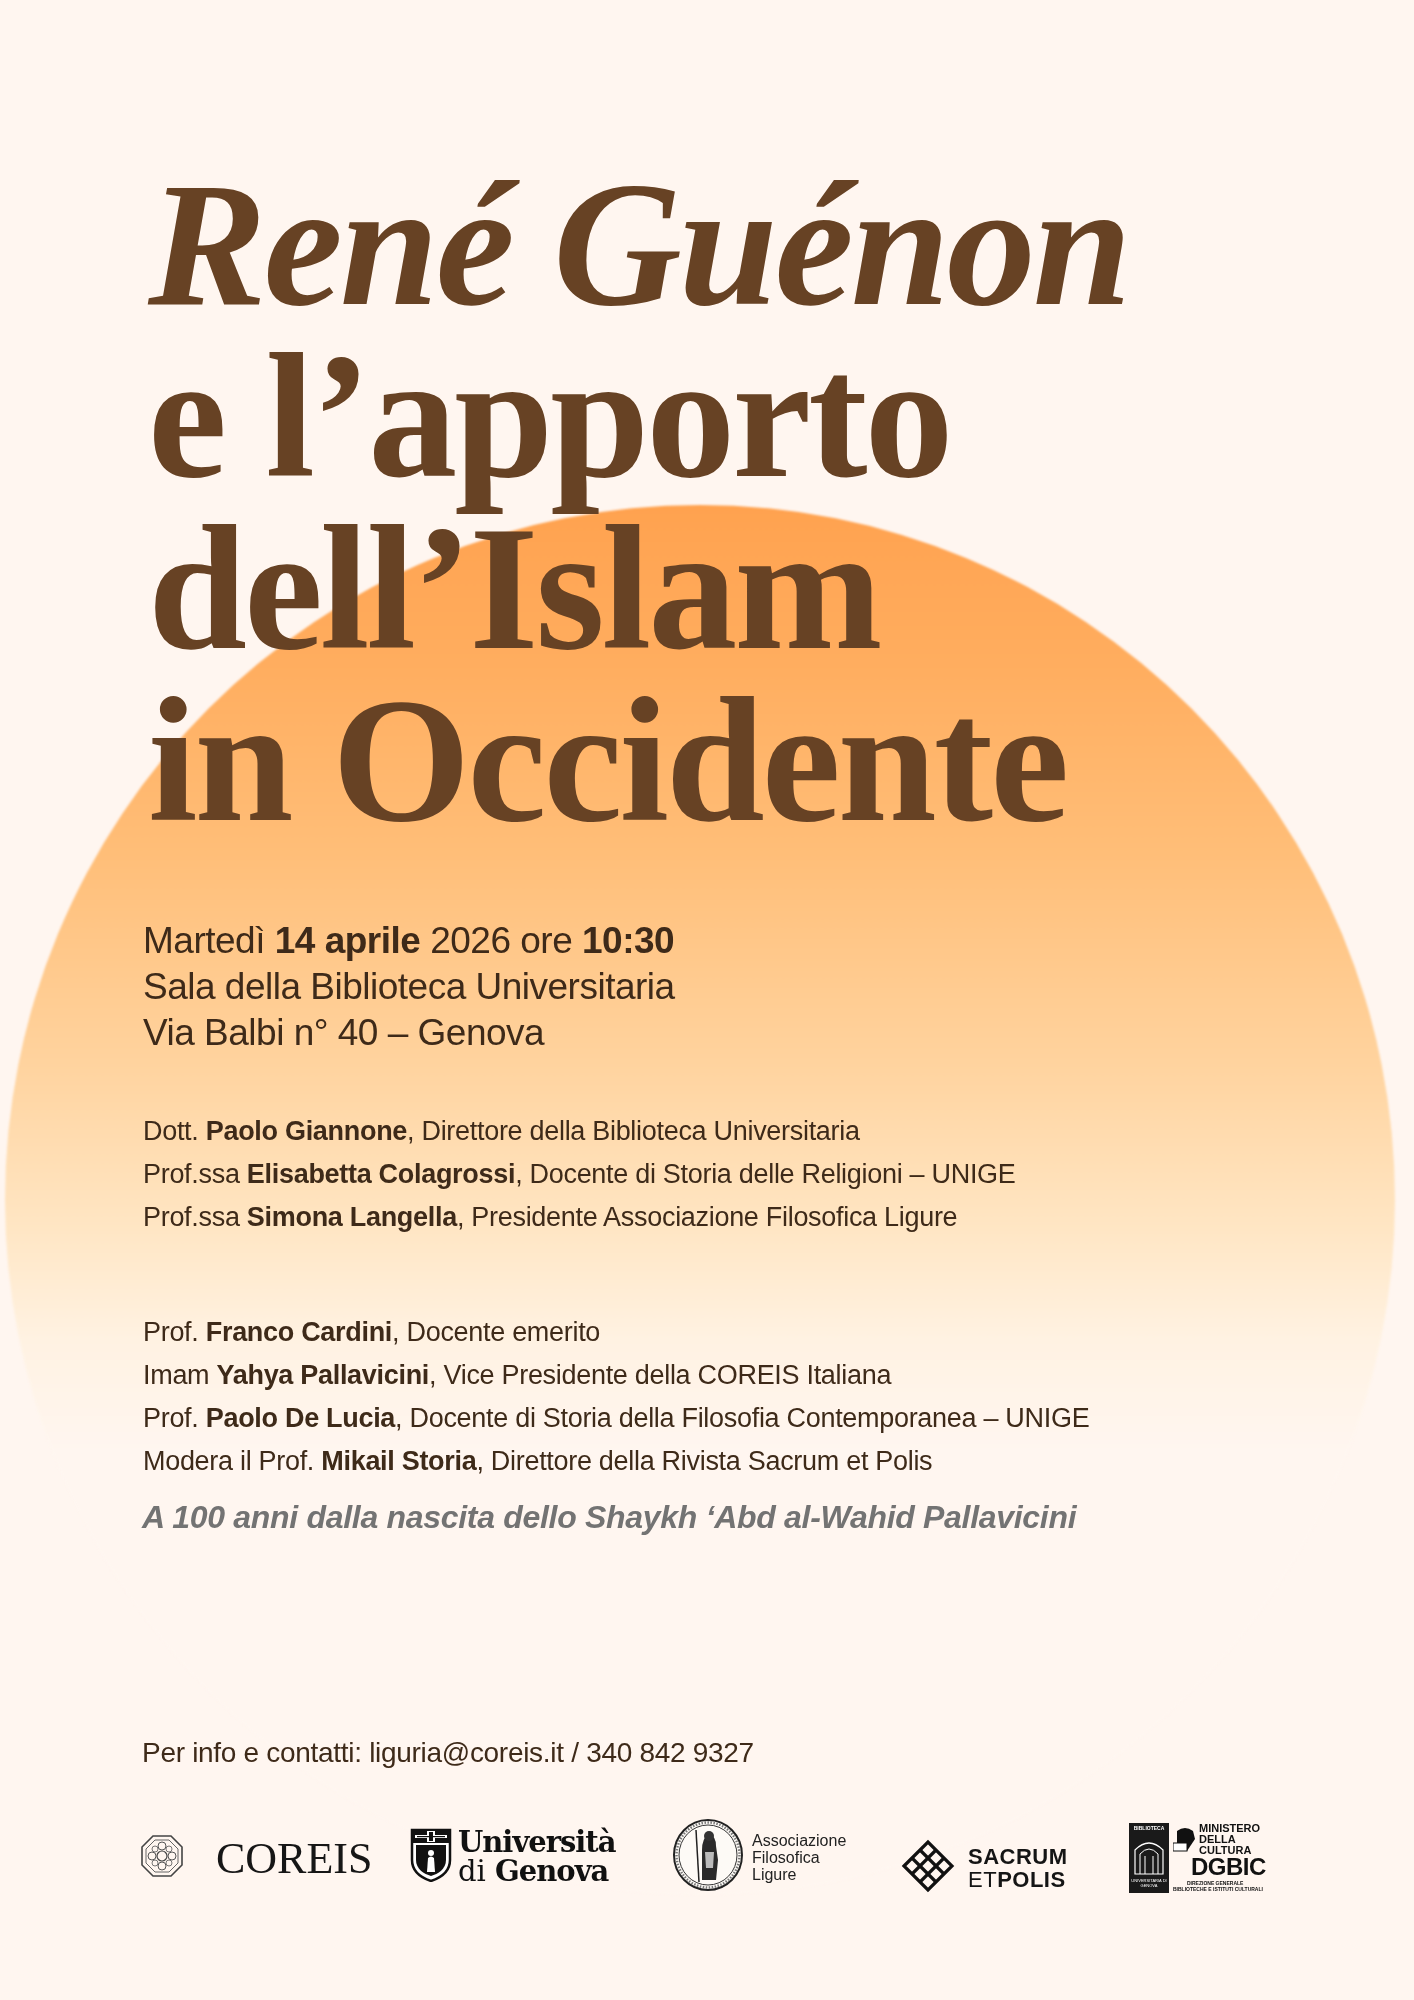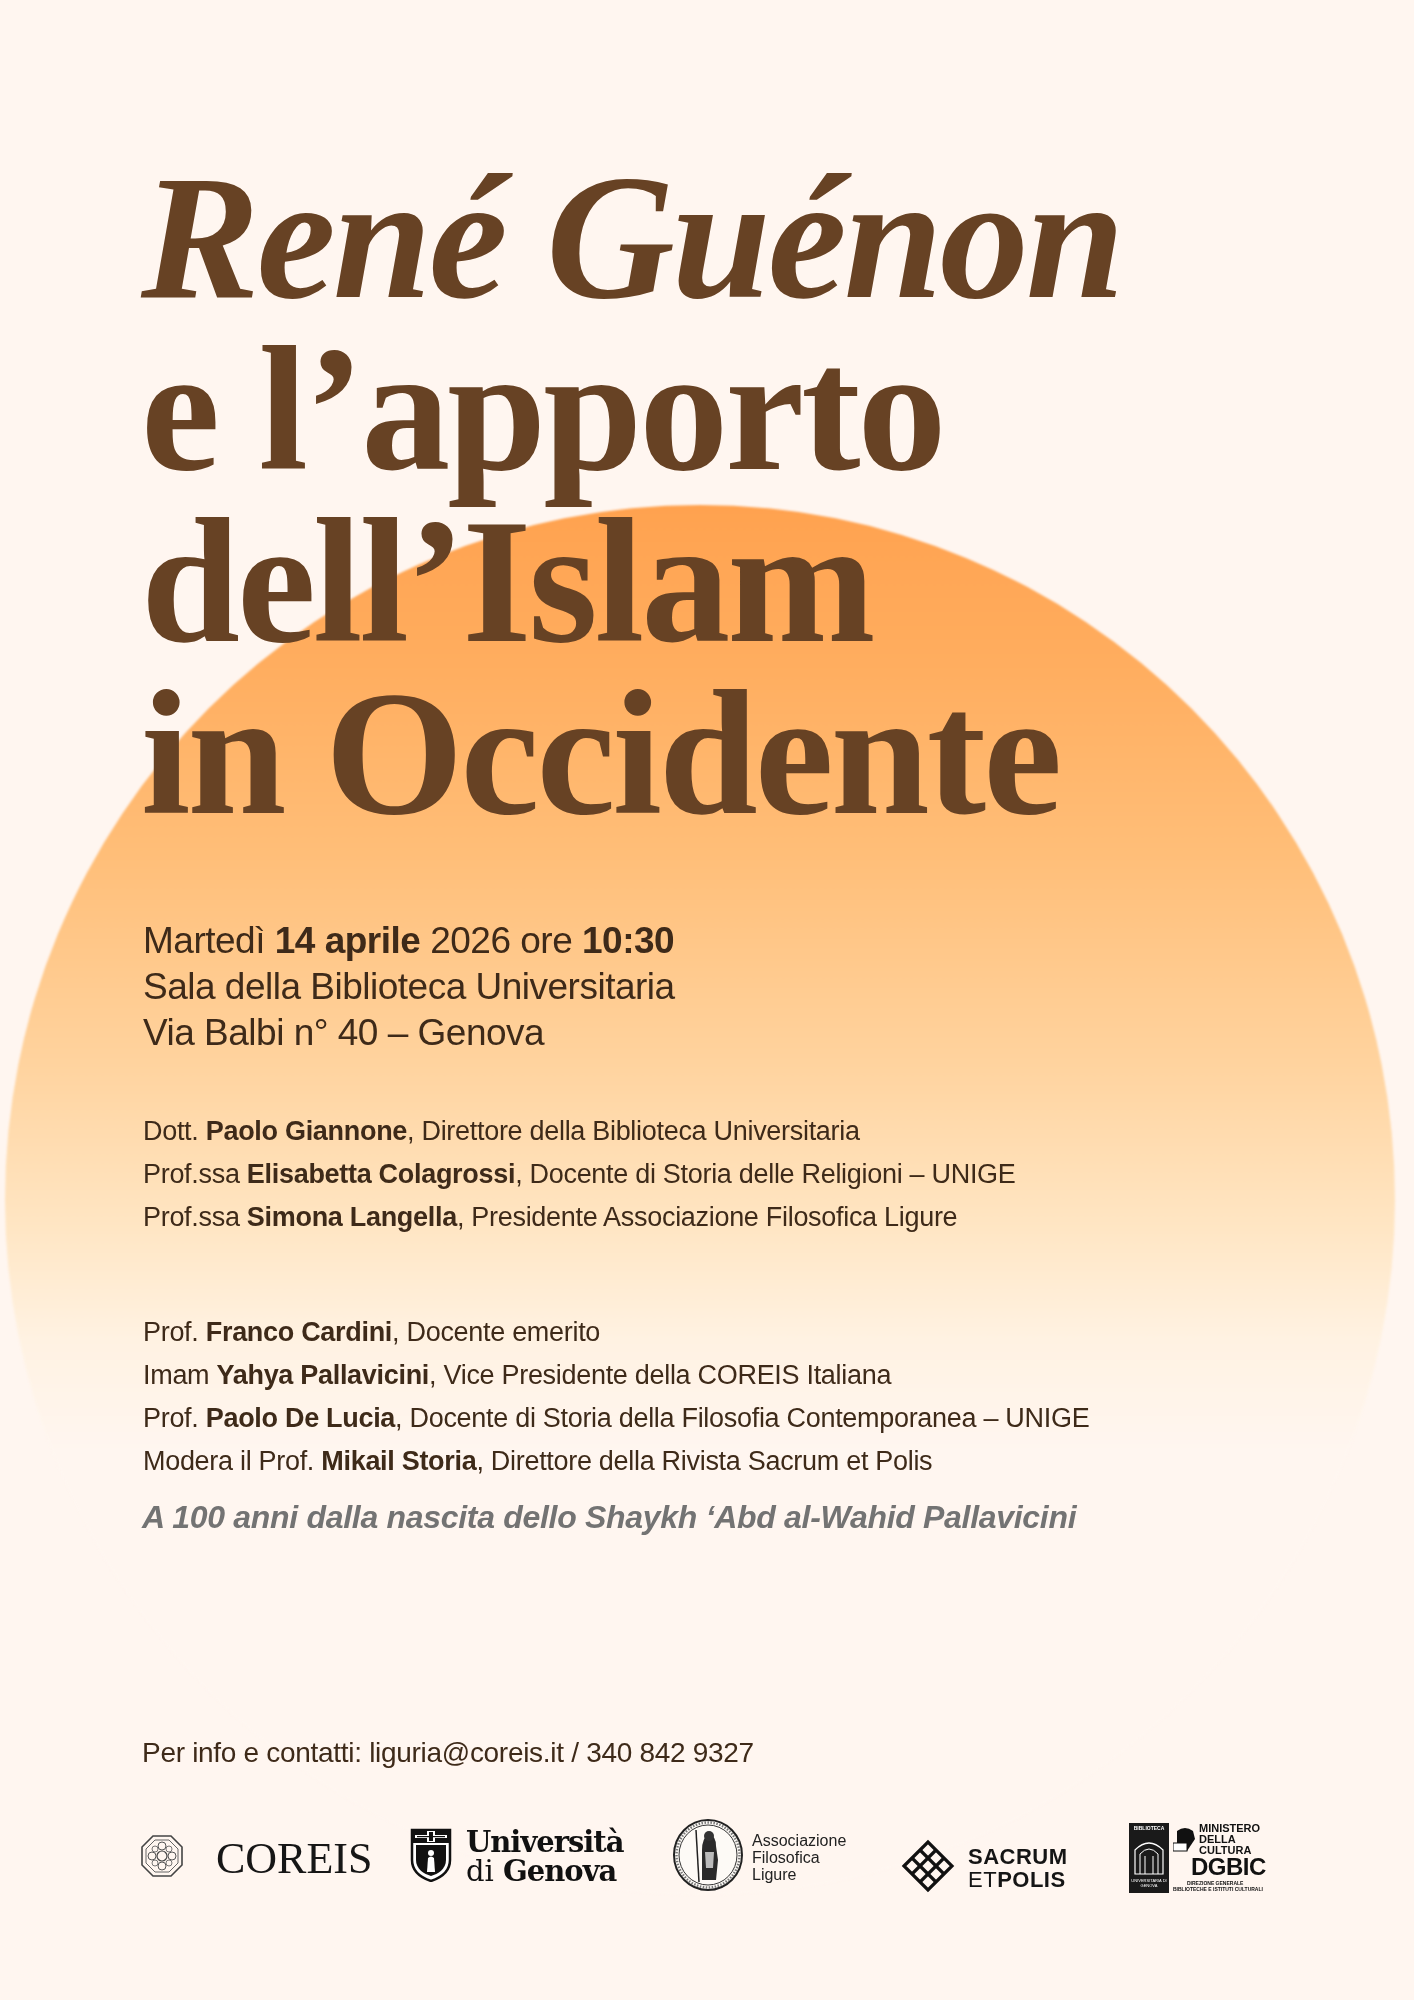--- a/index.html
+++ b/index.html
@@ -13,21 +13,21 @@
   .sun {
     position: absolute;
     left: 5px; top: 505px;
     width: 1390px; height: 1390px;
     border-radius: 50%;
     background: linear-gradient(180deg, #ffa24f 0%, #ffae60 12%, #ffbe78 25%, #ffd39e 40%, #ffe6c4 52%, #fff2e2 60%, #fff6f0 68%, #fff6f0 100%);
     filter: blur(1px);
   }
   .title {
     position: absolute; left: 140px; top: 150px;
-    margin: 1px;
+    margin: 8px;
     font-family: "Liberation Serif", "DejaVu Serif", serif;
     font-weight: bold;
     color: #674224;
     font-size: 178px;
     line-height: 172px;
     letter-spacing: -3px;
   }
   .title .line { display: block; white-space: nowrap; }
   .title .line.italic { font-style: italic; }
 
@@ -70,21 +70,21 @@
 
   .logos { position: absolute; left: 0; top: 1820px; width: 1414px; height: 80px; }
   .logo { position: absolute; display: flex; align-items: center; color: #111; }
 
   .logo-coreis { left: 140px; top: 12px; height: 52px; gap: 24px; }
   .logo-coreis .word {
     font-family: "Liberation Serif", serif; font-size: 44px; letter-spacing: 0px;
     margin-left: 8px; color: #161616;
   }
   .logo-unige { left: 410px; top: 5px; height: 64px; }
-  .logo-unige .words { margin-left: 14px; line-height: 29px; font-family: "DejaVu Serif", serif; }
+  .logo-unige .words { margin-left: 6px; line-height: 29px; font-family: "DejaVu Serif", serif; }
   .logo-unige .w1 { display:block; font-size: 29px; font-weight: bold; letter-spacing: -1px; }
   .logo-unige .w2 { display:block; font-size: 29px; }
   .logo-unige .w2 .b { font-weight: bold; letter-spacing: -1px; }
 
   .logo-afl { left: 672px; top: 0; height: 74px; }
   .logo-afl .words { margin-left: 8px; font-size: 16px; line-height: 17px; color: #222; }
   .logo-afl .words span { display: block; }
 
   .logo-sacrum { left: 900px; top: 20px; height: 56px; }
   .logo-sacrum .words { margin-left: 12px; font-size: 22px; line-height: 23px; color: #151515; }

